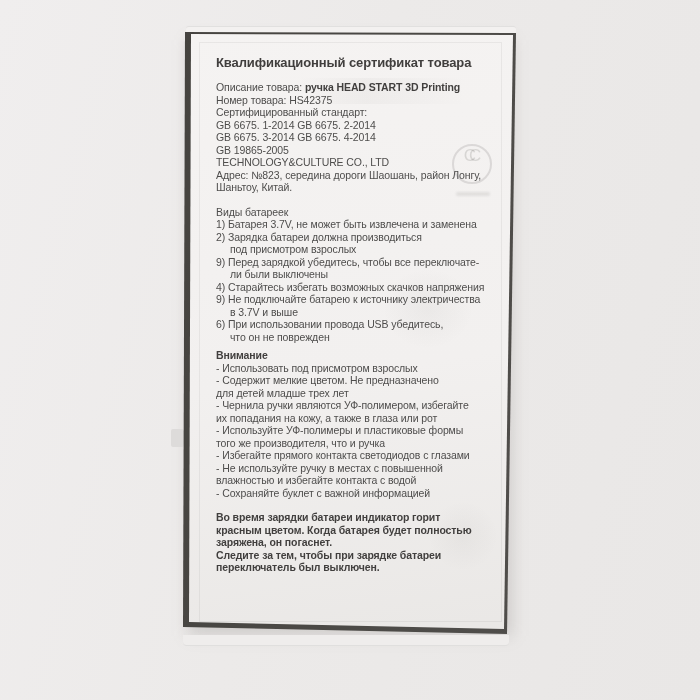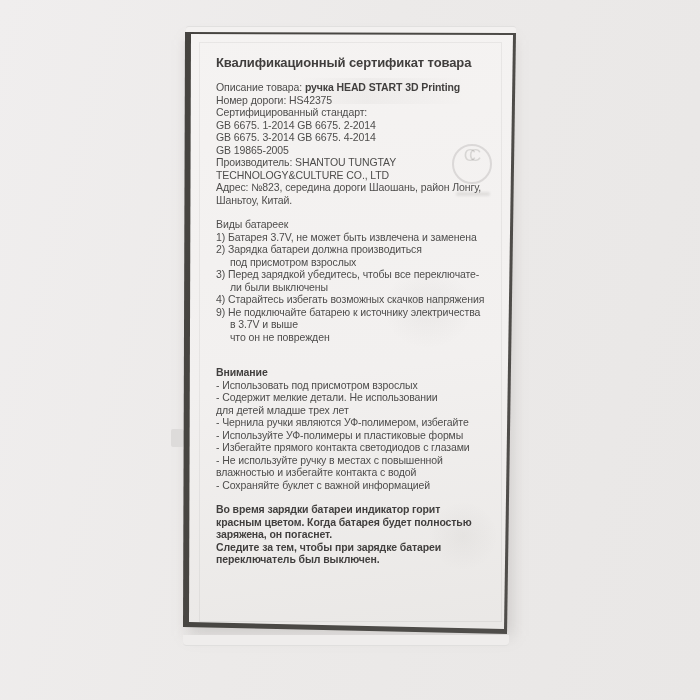--- a/index.html
+++ b/index.html
@@ -67,21 +67,21 @@
     content:"";position:absolute;left:2px;top:46px;width:34px;height:4px;
     background:rgba(70,66,62,0.10);filter:blur(1.3px);border-radius:2px;
   }
   
   .content{
     position:absolute;left:38px;top:30px;width:288px;
     color:#4e4d4c;font-size:10.5px;line-height:12.5px;letter-spacing:-0.1px;
   }
   .title{font-size:13px;font-weight:bold;color:#403e3d;line-height:13px;}
   .para{margin-top:12px;}
-  .para.tight{margin-top:23px;}
+  .para.tight{margin-top:6px;}
   .line{white-space:nowrap;}
   .line.indent{padding-left:14px;}
   .bold,.line.bold{font-weight:bold;color:#413f3e;}
   b{font-weight:bold;color:#413f3e;margin-top:40px;}
 </style>
 </head>
 <body>
 
 <div class="scene">
   <div class="box-shadow"></div>
@@ -101,51 +101,53 @@
       <div class="ccc">
         <span>CC</span>
       </div>
 
       <div class="content">
 
         <div class="title">Квалификационный сертификат товара</div>
 
         <div class="para">
           <div class="line"><span>Описание товара: </span><b>ручка HEAD START 3D Printing</b></div>
-          <div class="line">Номер дороги: HS42375</div>
+          <div class="line">Номер товара: HS42375</div>
           <div class="line">Сертифицированный стандарт:</div>
           <div class="line">GB 6675. 1-2014 GB 6675. 2-2014</div>
           <div class="line">GB 6675. 3-2014 GB 6675. 4-2014</div>
           <div class="line">GB 19865-2005</div>
-          <div class="line">Производитель: SHANTOU TUNGTAY</div>
           <div class="line">TECHNOLOGY&amp;CULTURE CO., LTD</div>
           <div class="line">Адрес: №823, середина дороги Шаошань, район Лонгу,</div>
           <div class="line">Шаньтоу, Китай.</div>
         </div>
 
         <div class="para">
           <div class="line">Виды батареек</div>
           <div class="line">1) Батарея 3.7V, не может быть извлечена и заменена</div>
           <div class="line">2) Зарядка батареи должна производиться</div>
           <div class="line indent">под присмотром взрослых</div>
-          <div class="line">3) Перед зарядкой убедитесь, чтобы все переключате-</div>
+          <div class="line">9) Перед зарядкой убедитесь, чтобы все переключате-</div>
           <div class="line indent">ли были выключены</div>
           <div class="line">4) Старайтесь избегать возможных скачков напряжения</div>
           <div class="line">9) Не подключайте батарею к источнику электричества</div>
           <div class="line indent">в 3.7V и выше</div>
+          <div class="line">6) При использовании провода USB убедитесь,</div>
           <div class="line indent">что он не поврежден</div>
         </div>
 
         <div class="para tight">
           <div class="line bold">Внимание</div>
           <div class="line">- Использовать под присмотром взрослых</div>
-          <div class="line">- Содержит мелкие детали. Не использовании</div>
+          <div class="line">- Содержит мелкие цветом. Не предназначено</div>
           <div class="line">для детей младше трех лет</div>
           <div class="line">- Чернила ручки являются УФ-полимером, избегайте</div>
+          <div class="line">их попадания на кожу, а также в глаза или рот</div>
           <div class="line">- Используйте УФ-полимеры и пластиковые формы</div>
+          <div class="line">того же производителя, что и ручка</div>
           <div class="line">- Избегайте прямого контакта светодиодов с глазами</div>
           <div class="line">- Не используйте ручку в местах с повышенной</div>
           <div class="line">влажностью и избегайте контакта с водой</div>
           <div class="line">- Сохраняйте буклет с важной информацией</div>
         </div>
 
         <div class="para bold">
           <div class="line">Во время зарядки батареи индикатор горит</div>
           <div class="line">красным цветом. Когда батарея будет полностью</div>
           <div class="line">заряжена, он погаснет.</div>

